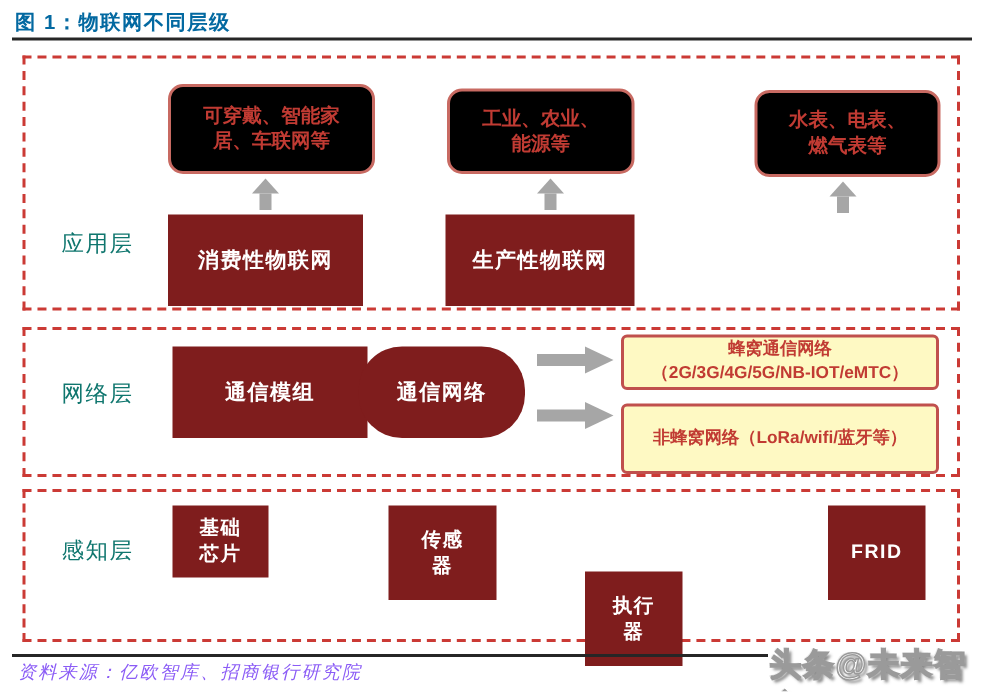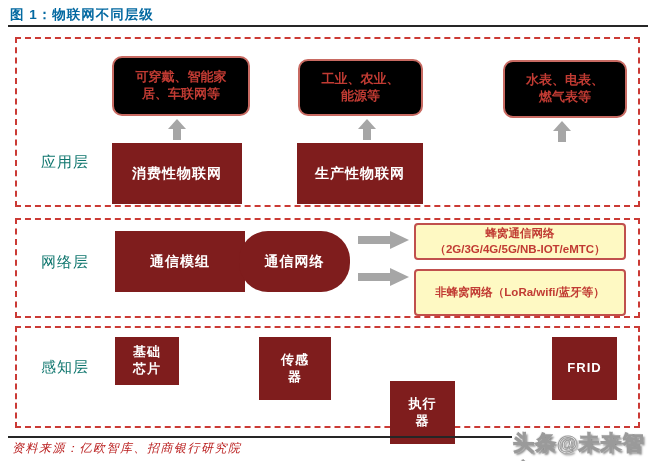--- a/index.html
+++ b/index.html
@@ -44,21 +44,21 @@
   .up-arrow{position:absolute;width:18px;}
   .up-arrow .head{width:0;height:0;border-left:9px solid transparent;
     border-right:9px solid transparent;border-bottom:10px solid #A6A6A6;}
   .up-arrow .stem{width:8px;height:11px;background:#A6A6A6;margin:0 auto;}
   .right-arrow{position:absolute;display:flex;align-items:center;height:18px;}
   .right-arrow .stem{width:32px;height:8px;background:#A6A6A6;}
   .right-arrow .head{width:0;height:0;border-top:9px solid transparent;
     border-bottom:9px solid transparent;border-left:19px solid #A6A6A6;}
   .source-line{
     position:absolute;left:12px;top:440px;font-family:"DejaVu Serif","Liberation Serif",serif;
-    font-style:italic;font-size:12px;color:#b91c1c;letter-spacing:1.5px;
+    font-style:italic;font-size:12px;color:#8b5cf6;letter-spacing:1.5px;
   }
   .watermark{
     position:absolute;left:513px;top:429px;font-size:21px;font-weight:bold;
     color:#ffffff;letter-spacing:1px;
     -webkit-text-stroke:1px #9a9a9a;
     text-shadow:2px 2px 2px rgba(70,70,70,0.65), -1px -1px 0 #ededed;
   }
 </style>
 </head>
 <body>

